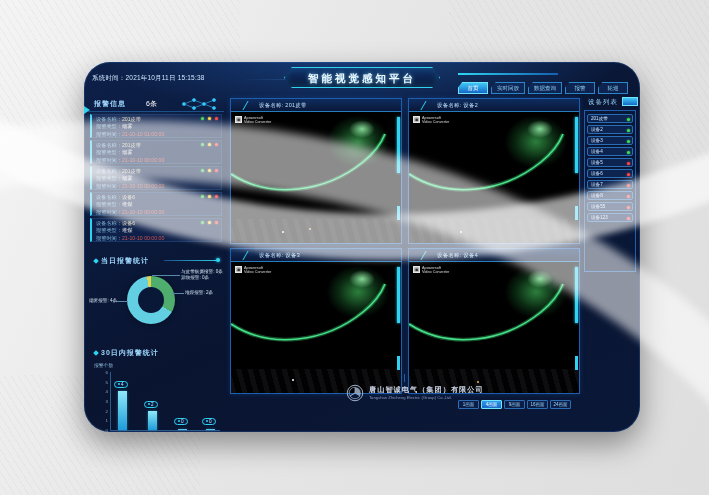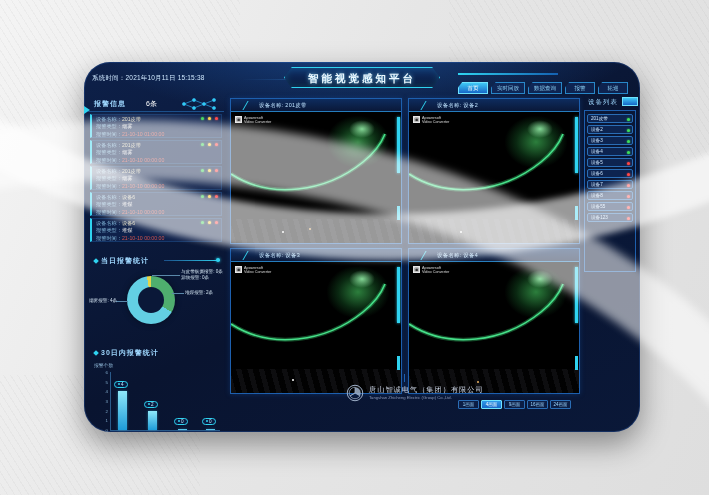--- a/index.html
+++ b/index.html
@@ -115,21 +115,21 @@
   .rp-list{position:absolute;left:500px;top:48px;width:52px;height:162px;border:1px solid #1d5fae;
     background:rgba(10,25,60,.5);padding:3px 2px;}
   .dev-row{position:relative;height:9px;margin-bottom:2px;border:1px solid #2a6db5;border-radius:2px;
     background:#0d2450;font-size:4.6px;line-height:8px;color:#cfe8ff;padding:0 3px;cursor:pointer;white-space:nowrap;}
   .dev-row .dot{position:absolute;right:2px;top:2.5px;width:3px;height:3px;border-radius:50%;}
   .dot.g{background:#3ddc5a;box-shadow:0 0 2px #3ddc5a;}
   .dot.r{background:#ff4545;box-shadow:0 0 2px #ff4545;}
 
   
   .logo{position:absolute;left:262px;top:322px;width:18px;height:18px;}
-  .company-cn{position:absolute;left:285px;top:323px;font-size:7.2px;font-weight:normal;color:#cdd6e6;letter-spacing:1px;}
+  .company-cn{position:absolute;left:285px;top:323px;font-size:7.2px;font-weight:bold;color:#cdd6e6;letter-spacing:1px;}
   .company-en{position:absolute;left:285px;top:333px;font-size:4.2px;color:#8a98b8;}
   .layout-btns{position:absolute;left:374px;top:338px;display:flex;gap:2px;}
   .lay-btn{width:21px;height:9px;line-height:8px;text-align:center;font-size:4.5px;color:#9fd8ff;
     border:1px solid #2a6db5;border-radius:1px;background:rgba(14,35,80,.6);cursor:pointer;}
   .lay-btn.active{background:linear-gradient(180deg,#2f9ae8,#1668c8);color:#fff;border-color:#6fe4ff;}
   .foot-line{position:absolute;left:320px;top:312px;width:1px;height:8px;background:#1d5fae;}
 </style>
 </head>
 <body>
 

